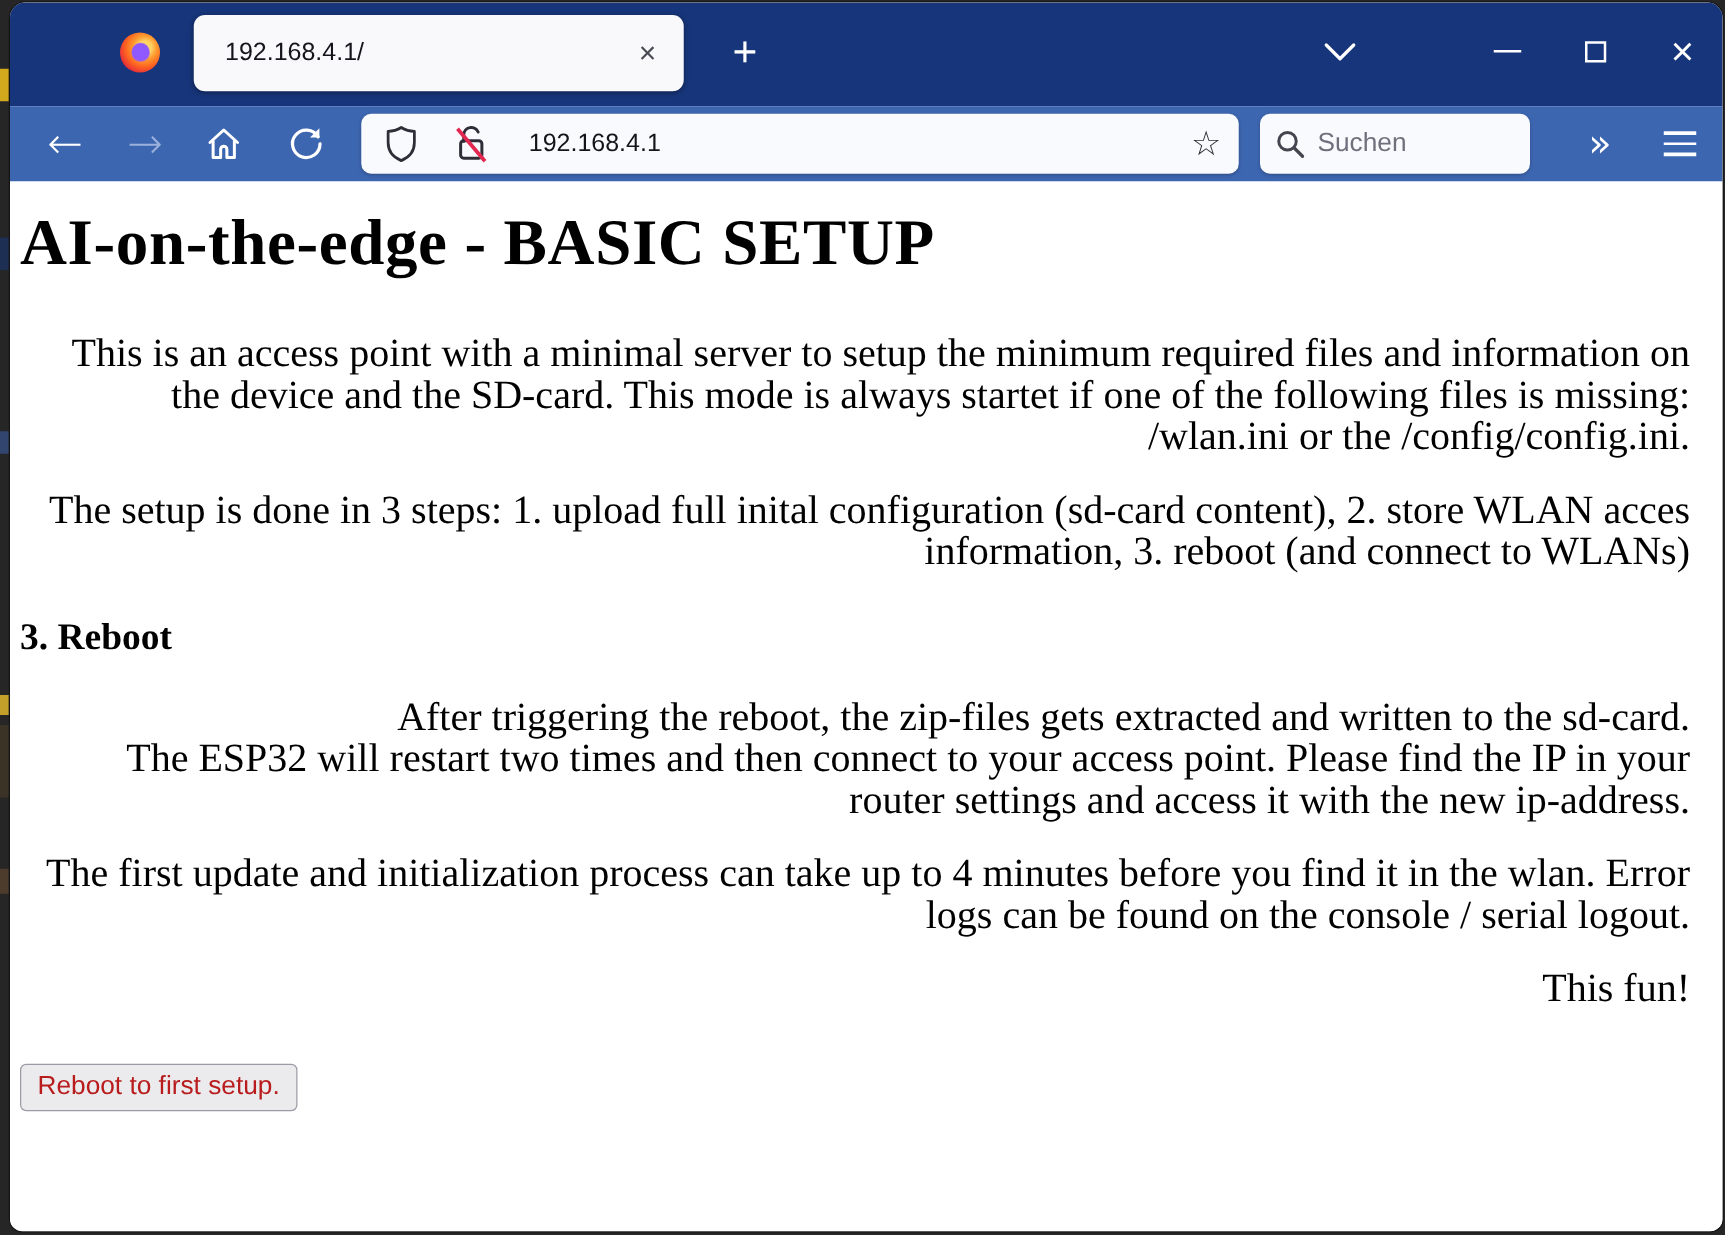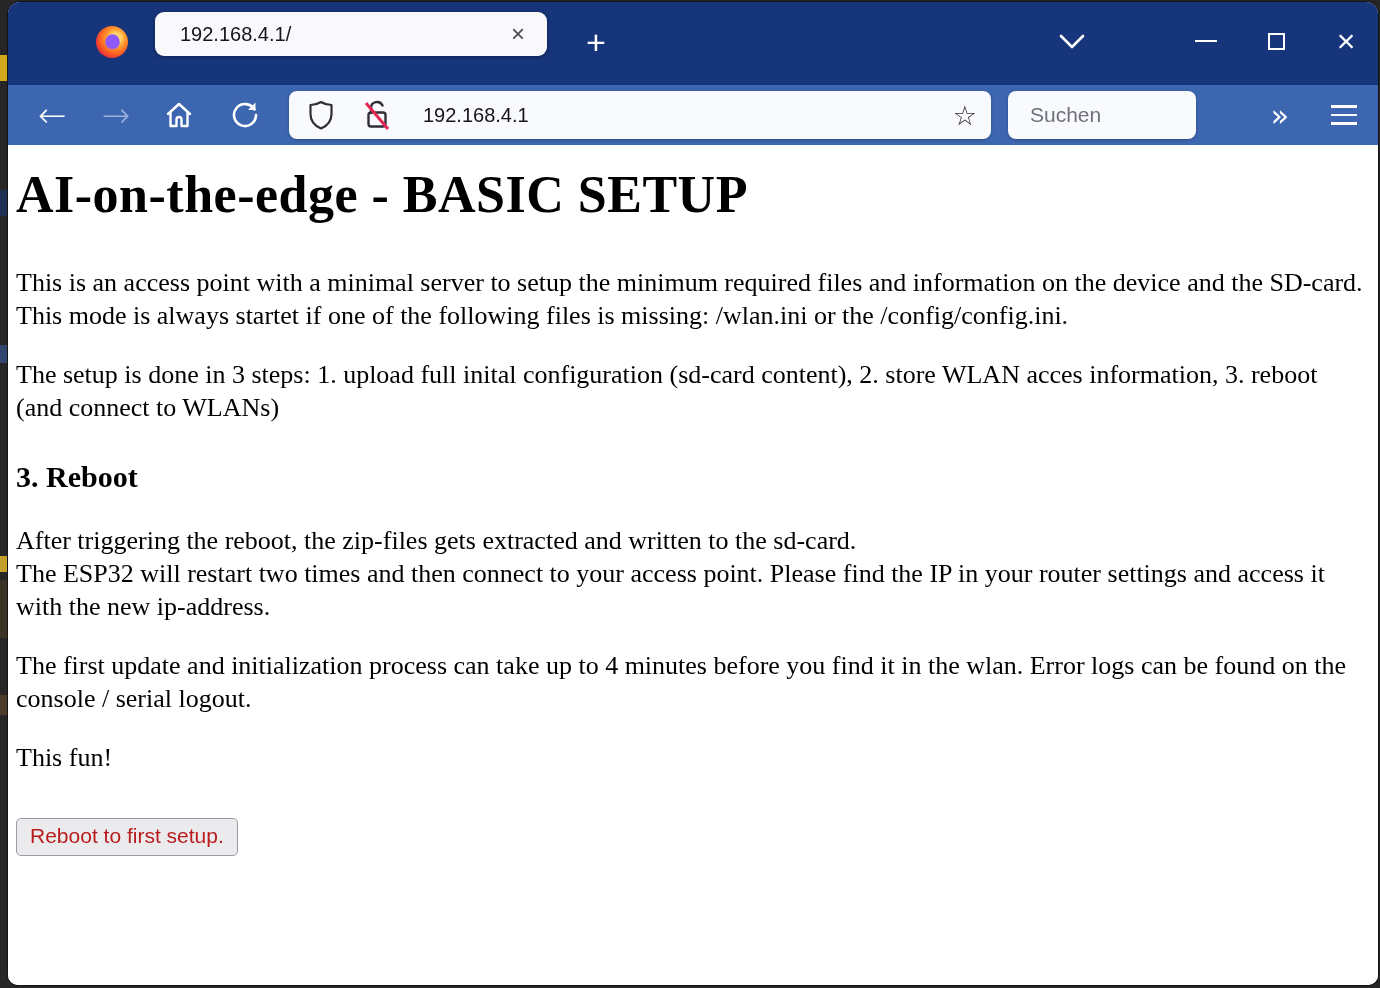--- a/index.html
+++ b/index.html
@@ -20,21 +20,21 @@
   .tabbar { height: 83px; background: #17357a; position: relative; flex: none; }
   .fx-logo {
     position: absolute; left: 88px; top: 24px; width: 32px; height: 32px; border-radius: 50%;
     background: radial-gradient(circle at 62% 38%, #ffd567 0 18%, #ff9a2e 34%, #ff6321 55%, #e2273c 78%, #b5125f 100%);
   }
   .fx-logo::after {
     content: ""; position: absolute; left: 9px; top: 8px; width: 15px; height: 17px; border-radius: 50%;
     background: radial-gradient(circle at 50% 45%, #9059ff 0 55%, rgba(144,89,255,0) 70%);
   }
   .tab {
-    position: absolute; left: 147px; top: 10px; width: 392px; height: 44px;
+    position: absolute; left: 147px; top: 10px; width: 392px; height: 61px;
     background: #f9f9fb; border-radius: 9px; box-shadow: 0 1px 4px rgba(0,0,0,.35);
     display: flex; align-items: center; padding: 0 16px 0 25px; color: #15141a;
   }
   .tab-title { font-size: 20px; flex: 1; }
   .tab-close { font-size: 24px; color: #4a4a55; line-height: 1; padding: 2px 6px; border-radius: 4px; }
   .newtab-btn { position: absolute; left: 566px; top: 18px; width: 44px; height: 44px;
     color: #fff; font-size: 34px; font-weight: 300; display: flex; align-items: center; justify-content: center; }
   .tabs-chevron { position: absolute; left: 1044px; top: 20px; width: 40px; height: 40px;
     display: flex; align-items: center; justify-content: center; color: #fff; }
   .win-btn { position: absolute; top: 14px; width: 50px; height: 50px;
@@ -53,39 +53,39 @@
   .btn-home { left: 147px; } .btn-reload { left: 213px; }
   .urlbar {
     position: absolute; left: 281px; top: 6px; width: 702px; height: 48px;
     background: #f9fafd; border-radius: 8px; box-shadow: 0 1px 3px rgba(0,0,0,.25);
     display: flex; align-items: center; padding: 0 14px 0 14px; color: #15141a; gap: 20px;
   }
   .urlbar .icon-slot { display: flex; align-items: center; justify-content: center; width: 36px; height: 36px; color: #2f2e38; }
   .url-text { font-size: 20px; margin-left: 8px; flex: 1; }
   .star { font-size: 27px; color: #2f2e38; font-family: "DejaVu Sans", sans-serif; }
   .searchbox {
-    position: absolute; left: 1000px; top: 6px; width: 188px; height: 48px;
+    position: absolute; left: 1000px; top: 6px; width: 216px; height: 48px;
     background: #f9fafd; border-radius: 8px; box-shadow: 0 1px 3px rgba(0,0,0,.25);
-    display: flex; padding: 0 10px 0 12px;
+    display: flex; align-items: center; padding: 0 10px 0 12px;
   }
   .searchbox input { border: none; outline: none; background: transparent;
     font-size: 21px; color: #45454f; width: 160px; margin-left: 10px;
     font-family: "Liberation Sans", sans-serif; }
   .searchbox input::placeholder { color: #70707c; opacity: 1; }
   .btn-overflow { left: 1248px; font-size: 30px; font-family: "DejaVu Sans", sans-serif; }
   .btn-menu { left: 1312px; }
   .ham { display: flex; flex-direction: column; gap: 6px; }
   .ham div { width: 26px; height: 2.5px; background: #fff; }
 
   
   .page { flex: 1; background: #ffffff; overflow: hidden;
     font-family: "Liberation Serif", serif; color: #000;
     padding: 8px 14px 0 8px; }
   .page h1 { font-size: 52px; font-weight: bold; margin: 12px 0 42px 0; letter-spacing: .5px; }
-  .page p { font-size: 26px; line-height: 33px; margin: 26px 0; }
+  .page p { font-size: 32px; line-height: 33px; margin: 26px 12px; text-align: right; }
   .page h3 { font-size: 30px; font-weight: bold; margin: 36px 0 30px 0; }
   .reboot-btn {
     margin-top: 18px; font-family: "Liberation Sans", sans-serif; font-size: 21px;
     color: #b91c1c; background: #ebebee; border: 1.5px solid #9b9ba5; border-radius: 5px;
     padding: 5px 13px 7px 13px; cursor: pointer;
   }
   svg { display: block; }
 </style>
 </head>
 <body>

